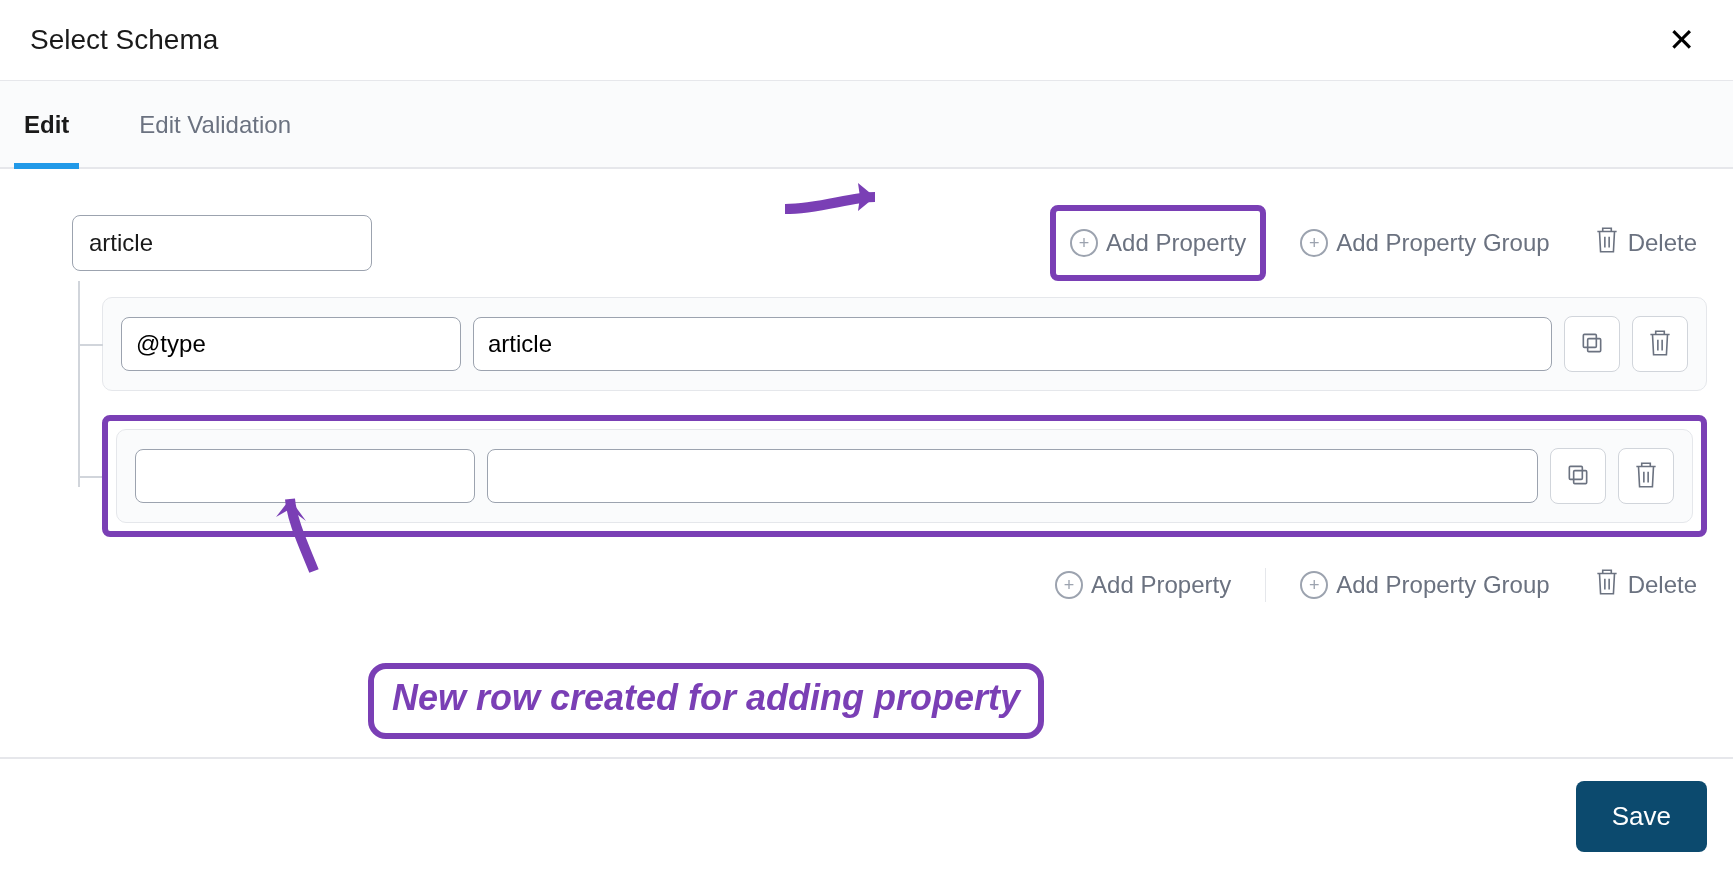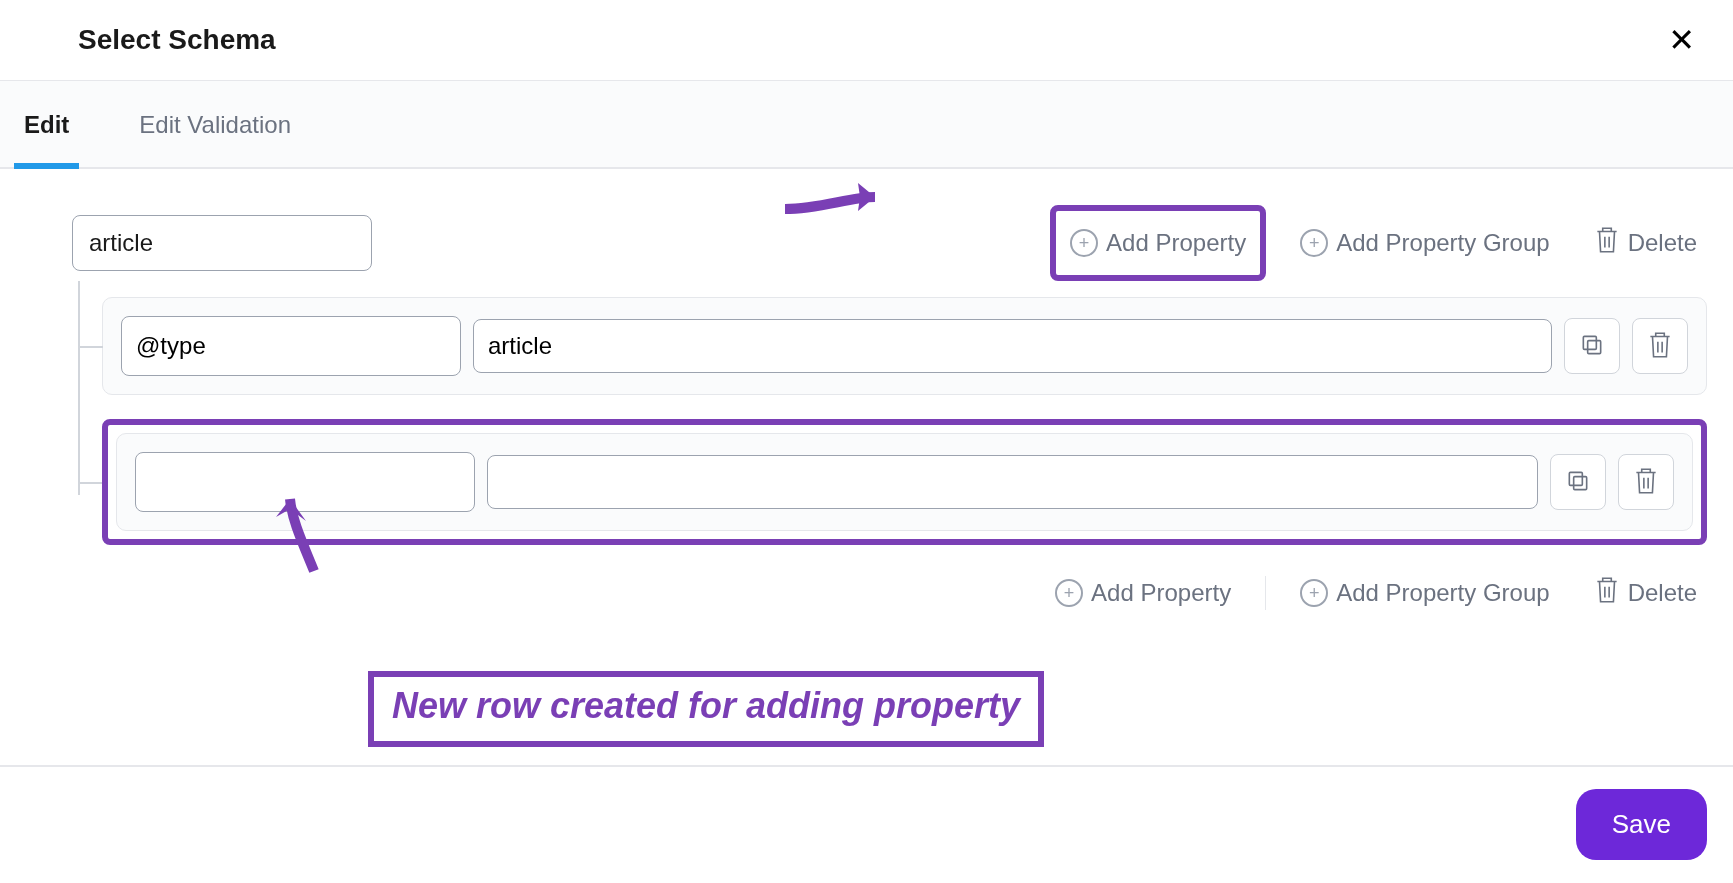--- a/index.html
+++ b/index.html
@@ -10,23 +10,22 @@
   width: 1733px;
 }
 .modal-header {
   display: flex;
   justify-content: space-between;
   align-items: center;
   padding: 20px 30px 20px 30px;
 }
 .modal-title {
   font-size: 28px;
-  font-weight: 700;
+  font-weight: 400;
   color: #1a1a1a;
-  margin-left: 48px;
 }
 .close-btn {
   font-size: 32px;
   font-weight: 400;
   cursor: pointer;
   background: none;
   border: none;
   line-height: 1;
   padding: 4px 8px;
 }
@@ -135,21 +134,21 @@
   content:"";
   position: absolute;
   left: -24px;
   top: 50%;
   width: 24px;
   height: 2px;
   background: #d1d5db;
 }
 .prop-key {
   flex: 0 0 300px;
-  height: 60px;
+  height: 54px;
   border: 1px solid #9ca3af;
   border-radius: 8px;
   padding: 0 14px;
   font-size: 24px;
 }
 .prop-val {
   flex: 1;
   height: 54px;
   border: 1px solid #9ca3af;
   border-radius: 8px;
@@ -201,45 +200,45 @@
   background: #e5e7eb;
   align-self: center;
 }
 
 .arrow-svg {
   position: absolute;
 }
 
 .annotation-box {
   border: 6px solid #7a3fb5;
-  border-radius: 0;
+  border-radius: 18px;
   padding: 8px 18px 14px 18px;
   display: inline-block;
   margin-left: 296px;
   margin-top: 48px;
 }
 .annotation-text {
   font-size: 36px;
   font-weight: 800;
   font-style: italic;
   color: #7a3fb5;
 }
 
 .footer {
   border-top: 2px solid #e6e7eb;
   padding: 22px 26px;
   display: flex;
   justify-content: flex-end;
   margin-top: -6px;
 }
 .save-btn {
-  background: #6d28d9;
+  background: #0c4a6e;
   color: #fff;
   border: none;
-  border-radius: 20px;
+  border-radius: 8px;
   font-size: 26px;
   padding: 20px 36px;
   cursor: pointer;
 }
 </style>
 </head>
 <body>
 
 <div class="modal-header">
   <div class="modal-title">Select Schema</div>

